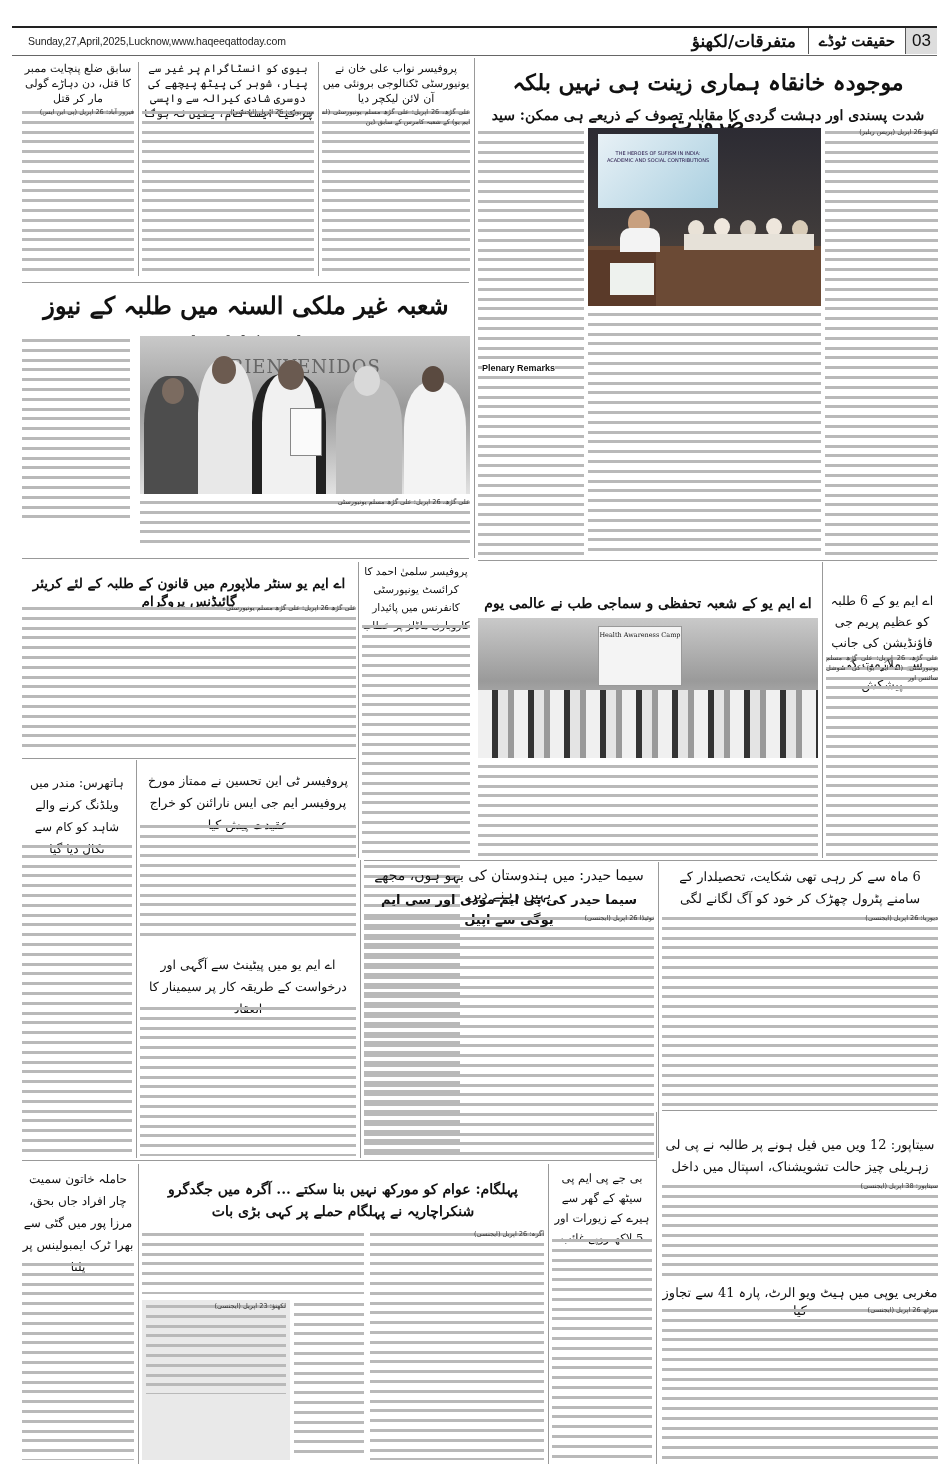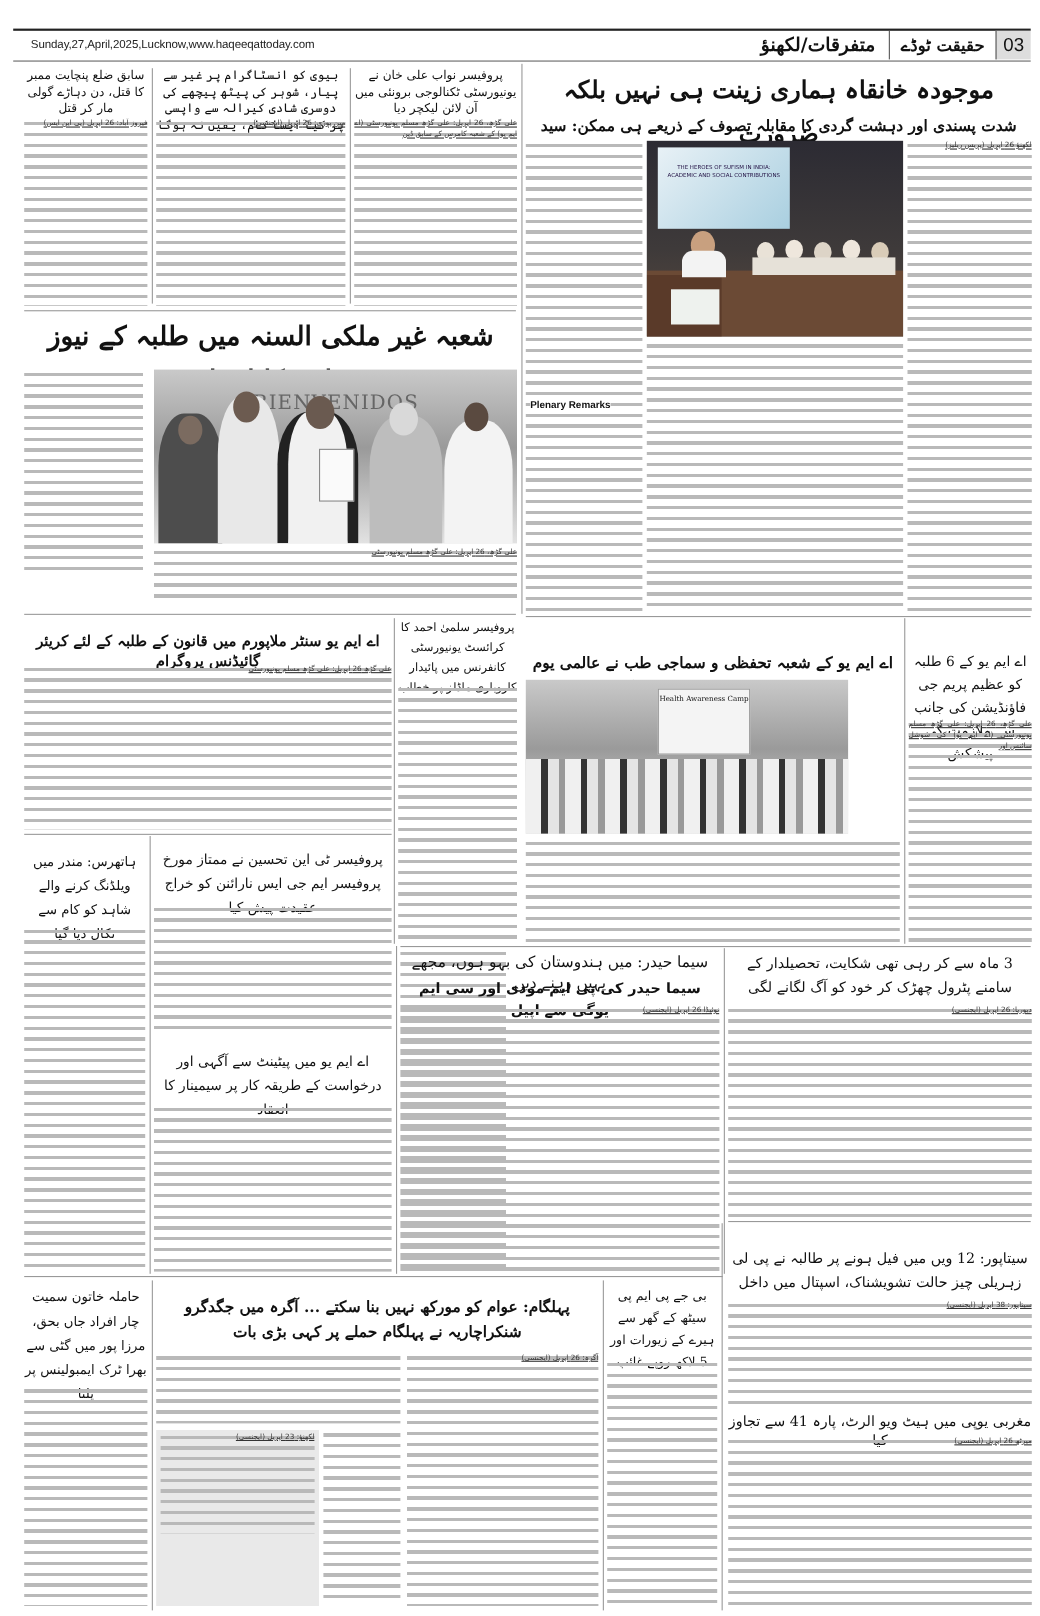--- a/index.html
+++ b/index.html
@@ -23,21 +23,20 @@
   .head-xl { font-family: "DejaVu Serif", serif; font-weight: bold; direction: rtl; text-align: center; color: #111; }
   .head-md { font-family: "DejaVu Serif", serif; direction: rtl; text-align: center; color: #111; line-height: 1.35; }
   .head-bold { font-family: "DejaVu Sans", sans-serif; font-weight: bold; direction: rtl; text-align: center; }
 
   .body-text {
     direction: rtl; text-align: justify; font-family: "DejaVu Sans", sans-serif;
     font-size: 6.6px; line-height: 9.8px; color: #333; overflow: hidden;
   }
   .lines {
     background-image: repeating-linear-gradient(to bottom, transparent 0 3px, #b9b9b9 3px 6px, transparent 6px 9.8px);
-    text-decoration: underline;
   }
   .photo { background: #777; overflow: hidden; }
   .photo-gray { background: linear-gradient(180deg,#c9c9c9 0%,#9a9a9a 45%,#e2e2e2 100%); }
   .boxed { background: #e9e9e9; }
   .person { position: absolute; bottom: 0; border-radius: 40% 40% 0 0; }
   .head-c { position: absolute; border-radius: 50%; }
 </style>
 </head>
 <body>
 
@@ -108,21 +107,21 @@
   <div class="head-c" style="left:214px;top:30px;width:26px;height:30px;background:#d9d9d9;"></div>
   <div class="person" style="left:264px;width:62px;height:112px;background:#f3f3f3;"></div>
   <div class="head-c" style="left:282px;top:30px;width:22px;height:26px;background:#5a4a40;"></div>
 </div>
 <div class="abs body-text lines" style="left:140px;top:498px;width:330px;height:52px;"><span>علی گڑھ، 26 اپریل: علی گڑھ مسلم یونیورسٹی</span></div>
 
 <div class="abs hline" style="left:22px;right:476px;top:558px;"></div>
 
 <div class="abs hline" style="left:478px;right:8px;top:560px;"></div>
 <div class="abs head-md" style="left:478px;top:592px;width:340px;font-size:14px;font-weight:bold;line-height:22px;">اے ایم یو کے شعبہ تحفظی و سماجی طب نے عالمی یوم ملیریا پر بیداری مہم منعقد کی</div>
-<div class="abs photo photo-gray" style="left:478px;top:618px;width:293px;height:140px;">
+<div class="abs photo photo-gray" style="left:478px;top:618px;width:340px;height:140px;">
   <div class="abs" style="left:120px;top:8px;width:84px;height:60px;background:#f4f4f4;border:1px solid #999;font-family:'DejaVu Serif',serif;font-size:6.5px;text-align:center;padding-top:4px;">Health Awareness Camp</div>
   <div class="abs" style="left:0;top:72px;width:340px;height:68px;background:repeating-linear-gradient(90deg,#f0f0f0 0 14px,#333 14px 20px,#e4e4e4 20px 30px,#999 30px 36px);"></div>
 </div>
 <div class="abs body-text lines" style="left:478px;top:762px;width:340px;height:96px;"></div>
 
 <div class="abs vline" style="left:822px;top:562px;height:296px;"></div>
 <div class="abs head-md" style="left:826px;top:590px;width:112px;font-size:12.5px;line-height:21px;">اے ایم یو کے 6 طلبہ کو عظیم پریم جی فاؤنڈیشن کی جانب سے ملازمت کی پیشکش</div>
 <div class="abs body-text lines" style="left:826px;top:654px;width:112px;height:204px;"><span>علی گڑھ، 26 اپریل: علی گڑھ مسلم یونیورسٹی (اے ایم یو) کی سوشل سائنس اور</span></div>
 
 <div class="abs head-md" style="left:362px;top:562px;width:108px;font-size:10.5px;line-height:18px;">پروفیسر سلمیٰ احمد کا کرائسٹ یونیورسٹی کانفرنس میں پائیدار کاروباری ماڈلز پر خطاب</div>
@@ -143,21 +142,21 @@
 <div class="abs body-text lines" style="left:140px;top:1004px;width:216px;height:152px;"></div>
 <div class="abs vline" style="left:360px;top:860px;height:298px;"></div>
 <div class="abs body-text lines" style="left:364px;top:862px;width:96px;height:294px;"></div>
 
 <div class="abs hline" style="left:364px;right:8px;top:860px;"></div>
 <div class="abs head-md" style="left:364px;top:866px;width:290px;font-size:14px;">سیما حیدر: میں ہندوستان کی بہو ہوں، مجھے یہیں رہنے دیں</div>
 <div class="abs head-bold" style="left:364px;top:890px;width:290px;font-size:13px;line-height:20px;">سیما حیدر کی پی ایم مودی اور سی ایم یوگی سے اپیل</div>
 <div class="abs body-text lines" style="left:364px;top:914px;width:290px;height:242px;"><span>نوئیڈا 26 اپریل (ایجنسی)</span></div>
 <div class="abs vline" style="left:658px;top:862px;height:296px;"></div>
 
-<div class="abs head-md" style="left:662px;top:866px;width:276px;font-size:13px;line-height:22px;">3 ماہ سے کر رہی تھی شکایت، تحصیلدار کے سامنے پٹرول چھڑک کر خود کو آگ لگانے لگی</div>
+<div class="abs head-md" style="left:662px;top:866px;width:276px;font-size:13px;line-height:22px;">6 ماہ سے کر رہی تھی شکایت، تحصیلدار کے سامنے پٹرول چھڑک کر خود کو آگ لگانے لگی</div>
 <div class="abs body-text lines" style="left:662px;top:914px;width:276px;height:194px;"><span>دیوریا: 26 اپریل (ایجنسی)</span></div>
 <div class="abs hline" style="left:662px;right:8px;top:1110px;"></div>
 
 <div class="abs head-md" style="left:662px;top:1134px;width:276px;font-size:13px;line-height:22px;">سیتاپور: 12 ویں میں فیل ہونے پر طالبہ نے پی لی زہریلی چیز حالت تشویشناک، اسپتال میں داخل</div>
 <div class="abs body-text lines" style="left:662px;top:1182px;width:276px;height:98px;"><span>سیتاپور: 38 اپریل (ایجنسی)</span></div>
 
 <div class="abs head-md" style="left:662px;top:1284px;width:276px;font-size:13px;">مغربی یوپی میں ہیٹ ویو الرٹ، پارہ 41 سے تجاوز کیا</div>
 <div class="abs body-text lines" style="left:662px;top:1306px;width:276px;height:154px;"><span>میرٹھ 26 اپریل (ایجنسی)</span></div>
 
 <div class="abs hline" style="left:22px;right:288px;top:1160px;"></div>

